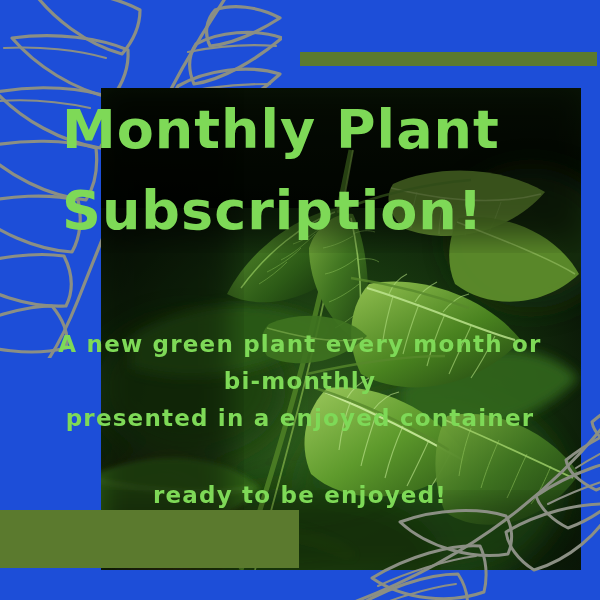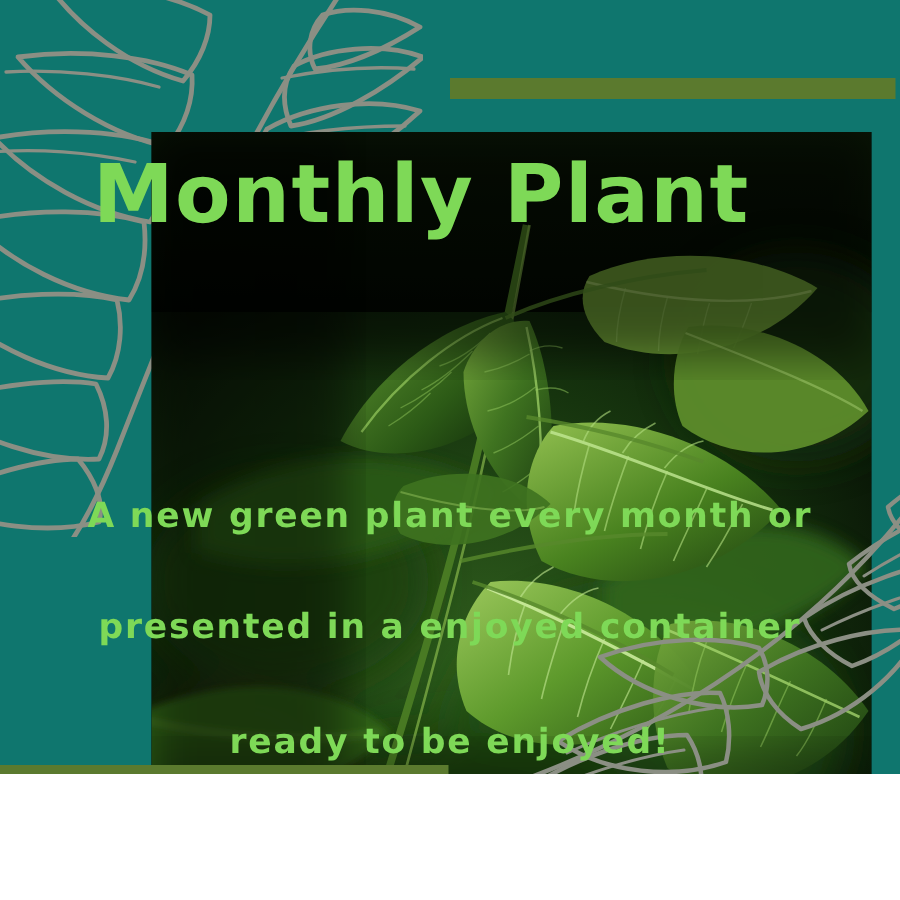--- a/index.html
+++ b/index.html
@@ -3,22 +3,22 @@
 <meta charset="utf-8">
 <style>
   * { margin:0; padding:0; box-sizing:border-box; }
   html,body{
     width:600px; height:600px; overflow:hidden;
     background:#ffffff;
     font-family:"DejaVu Sans", sans-serif;
   }
   #poster{
     position:relative;
-    width:600px; height:516px;
-    background:#0f766e;
+    width:600px; height:600px;
+    background:#1d4ed8;
     overflow:hidden;
     text-decoration:underline;
   }
 
   
   .lineart{
     position:absolute;
     pointer-events:none;
   }
   #lineart-top-left{ left:-18px; top:-12px; width:300px; height:370px; }
@@ -302,19 +302,21 @@
 
       <path d="M218 158 C246 144 280 132 308 126" stroke-width="2"></path>
       <path d="M246 122 C274 104 308 88 336 82" stroke-width="2"></path>
       <path d="M146 210 C116 214 78 226 48 240" stroke-width="2"></path>
       <path d="M126 238 C96 242 58 254 28 268" stroke-width="2"></path>
     </svg>
   </div>
 
   <div id="text-layer">
     <div class="hl" id="title-line-1">Monthly Plant</div>
+    <div class="hl" id="title-line-2">Subscription!</div>
 
     <div class="body-line" id="body-line-1">A new green plant every month or</div>
+    <div class="body-line" id="body-line-2">bi-monthly</div>
     <div class="body-line" id="body-line-3">presented in a enjoyed container</div>
     <div class="body-line" id="body-line-4">ready to be enjoyed!</div>
   </div>
 
 </div>
 
 </body></html>

